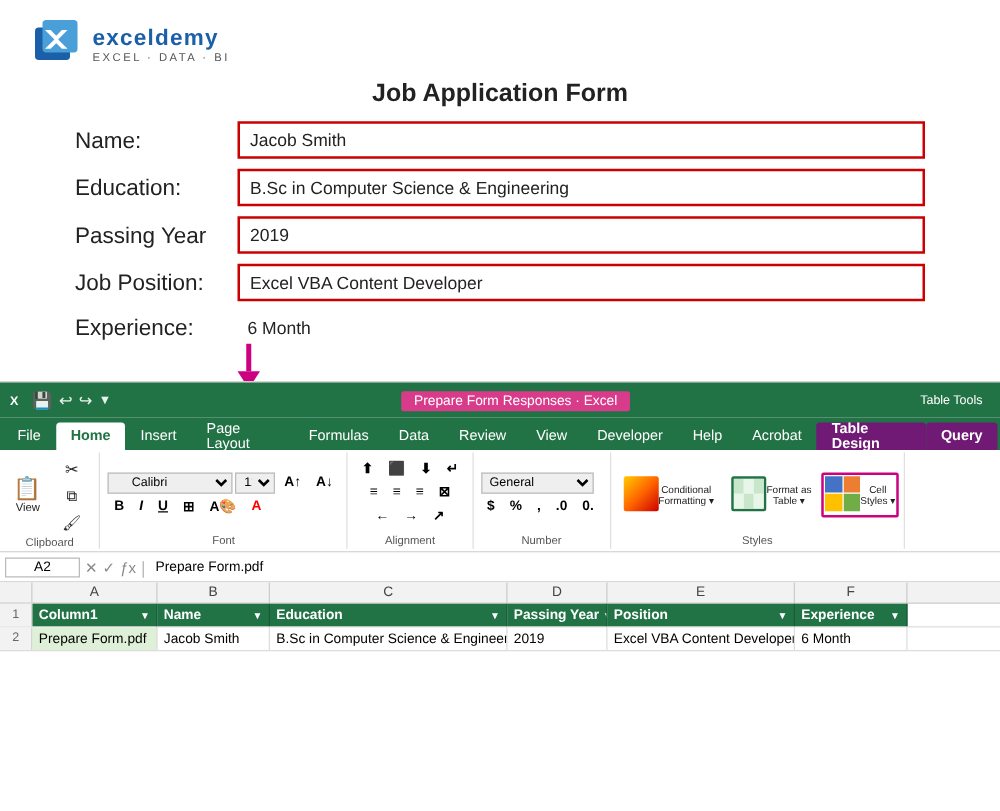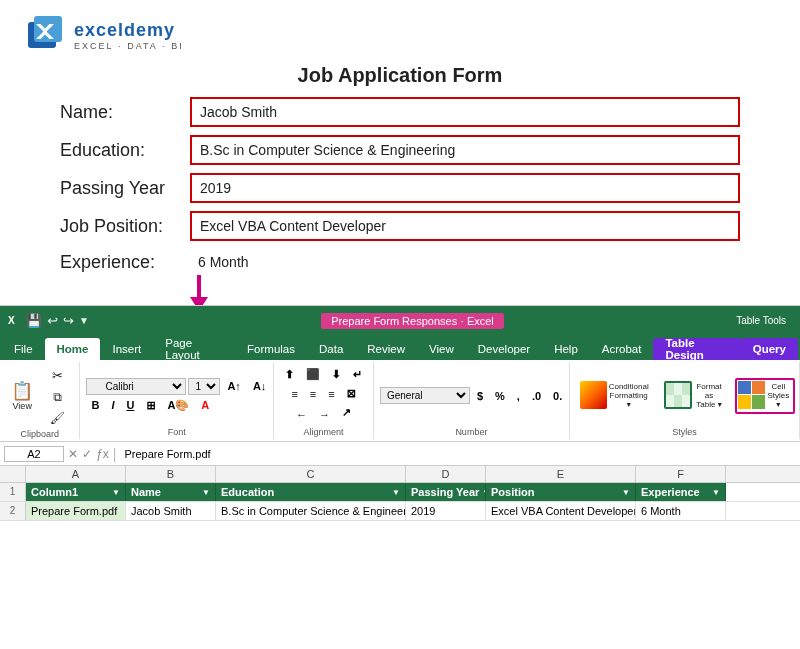--- a/index.html
+++ b/index.html
@@ -180,21 +180,21 @@
       align-items: center;
     }
 
     .tab-item.active {
       background: #fff;
       color: #217346;
       font-weight: bold;
     }
 
     .tab-item.highlight {
-      background: #6d28d9;
+      background: #701a75;
       color: #fff;
       font-weight: bold;
     }
 
     
     .ribbon {
       background: #fff;
       border-bottom: 1px solid #ccc;
       display: flex;
       height: 82px;
@@ -459,21 +459,21 @@
 
     .highlight-box {
       border: 2px solid #cc0080;
       border-radius: 2px;
       padding: 1px;
     }
 
     
     .number-controls {
       display: flex;
-      flex-direction: row;
+      flex-direction: column;
       gap: 2px;
     }
 
     .number-select {
       font-size: 10px;
       border: 1px solid #bbb;
       padding: 1px 2px;
       width: 90px;
     }
 

